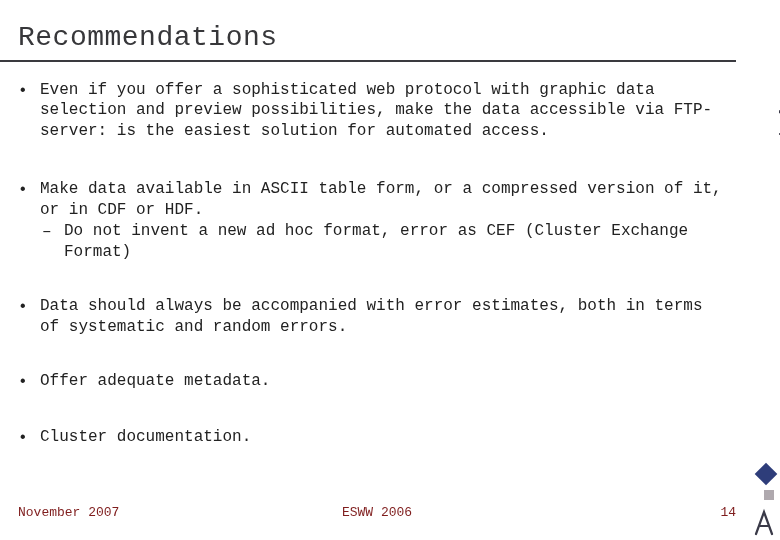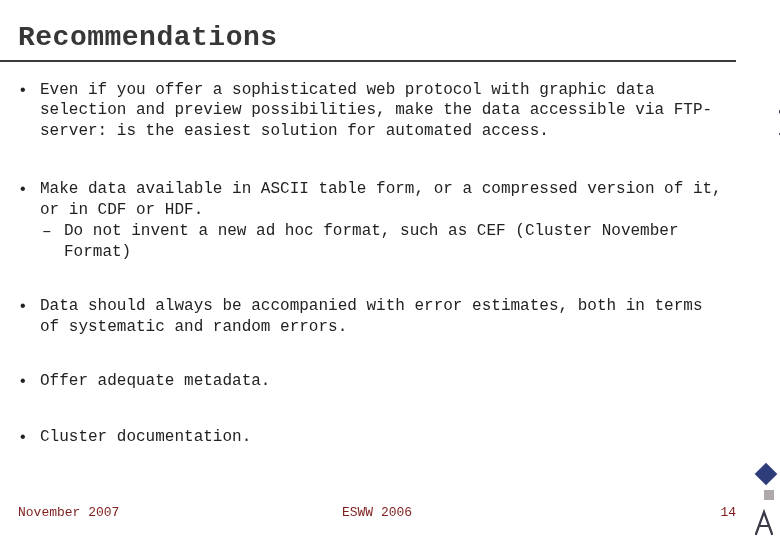--- a/index.html
+++ b/index.html
@@ -16,21 +16,21 @@
     position: relative;
     width: 780px;
     height: 540px;
     box-sizing: border-box;
   }
   .title {
     position: absolute;
     top: 22px;
     left: 18px;
     font-size: 28px;
-    font-weight: bold;
+    font-weight: normal;
     color: #37373a;
     letter-spacing: 0.5px;
     text-align: right;
   }
   .title-rule {
     position: absolute;
     top: 60px;
     left: 0;
     width: 736px;
     height: 2px;
@@ -157,21 +157,21 @@
       <li>
         <span class="bullet">•</span>
         <span class="btxt">Even if you offer a sophisticated web protocol with graphic data selection and preview possibilities, make the data accessible via FTP-server: is the easiest solution for automated access.</span>
       </li>
       <li>
         <span class="bullet">•</span>
         <span class="btxt">
           <span>Make data available in ASCII table form, or a compressed version of it, or in CDF or HDF.</span>
           <div class="sub">
             <span class="dash">–</span>
-            <span class="stxt">Do not invent a new ad hoc format, such as CEF (Cluster November Format)</span>
+            <span class="stxt">Do not invent a new ad hoc format, error as CEF (Cluster Exchange Format)</span>
           </div>
         </span>
       </li>
       <li>
         <span class="bullet">•</span>
         <span class="btxt">Data should always be accompanied with error estimates, both in terms of systematic and random errors.</span>
       </li>
       <li>
         <span class="bullet">•</span>
         <span class="btxt">Offer adequate metadata.</span>

